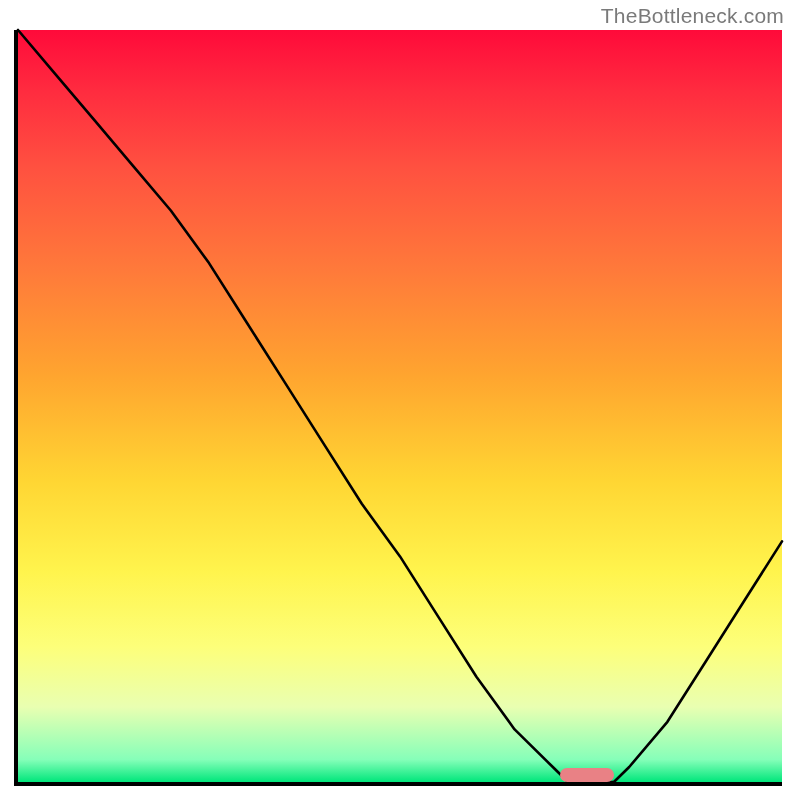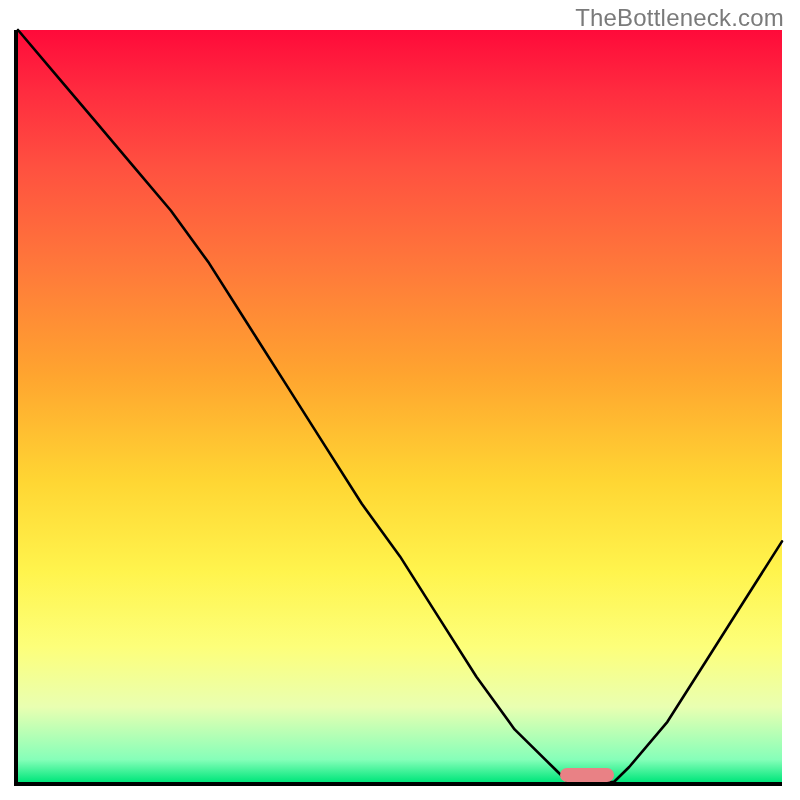--- a/index.html
+++ b/index.html
@@ -66,21 +66,21 @@
   .marker {
     position: absolute;
     background: #e98185;
     border-radius: 8px;
   }
   .watermark {
     position: absolute;
     top: 4px;
     right: 16px;
     font-family: Arial, Helvetica, sans-serif;
-    font-size: 24px;
+    font-size: 21px;
     color: #7a7a7a;
     font-weight: 500;
     letter-spacing: 0.2px;
   }
 </style>
 </head>
 <body>
 
 <div class="chart-area">
   <div class="gradient-bg"></div>

